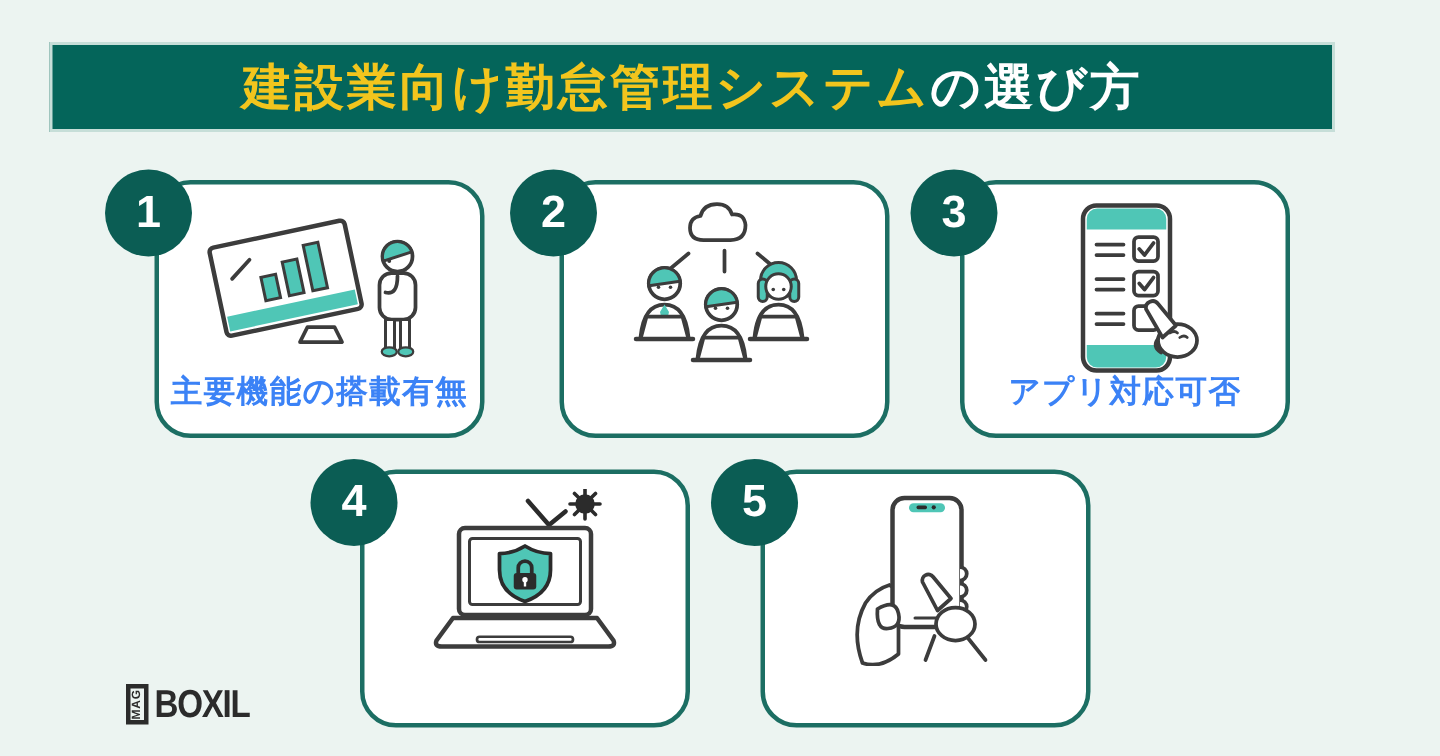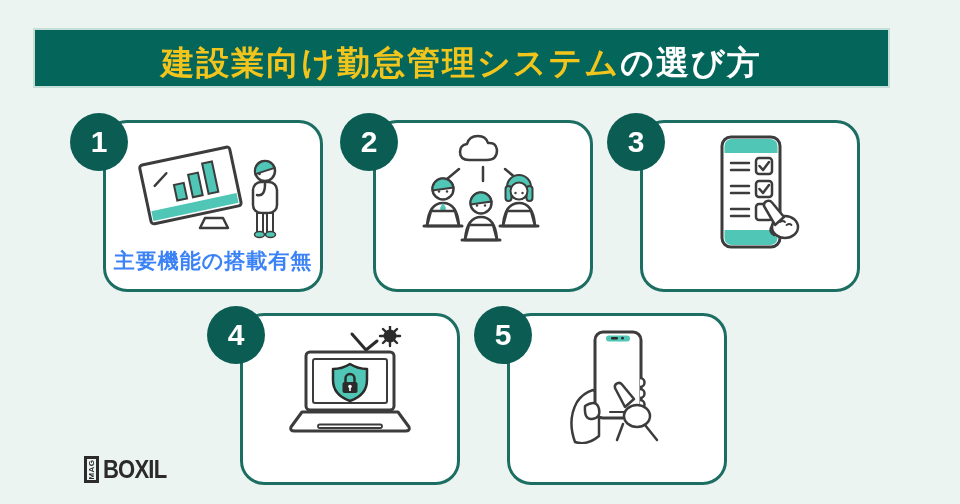--- a/index.html
+++ b/index.html
@@ -5,21 +5,21 @@
   * { box-sizing: border-box; }
   body { margin: 0; font-family: "Liberation Sans", "DejaVu Sans", sans-serif; }
   .canvas {
     position: relative; width: 960px; height: 504px;
     background: #ecf4f1; overflow: hidden;
   }
   
   .banner {
     position: absolute; left: 33px; top: 28px; width: 857px; height: 60px;
     background: #04655a; border: 2px solid #c6ded8;
-    display: flex; align-items: flex-end; justify-content: center;
+    display: flex; align-items: center; justify-content: center;
   }
   .banner h1 {
     margin: 0; font-size: 33px; font-weight: 800; letter-spacing: 2px;
     white-space: nowrap;
   }
   .t-hl { color: #f2c51d; }
   .t-sfx { color: #ffffff; }
   
   .card {
     position: absolute; width: 220px; height: 172px;
@@ -162,20 +162,21 @@
         <rect x="96" y="71" width="16" height="16" rx="3" fill="#fff" stroke="#3c3c3c" stroke-width="2.5"></rect>
 
         <g fill="#fff" stroke="#3c3c3c" stroke-width="2.5" stroke-linejoin="round">
           <ellipse cx="125" cy="94" rx="13" ry="11"></ellipse>
           <path d="M104 73 a4.5 4.5 0 0 1 8 -3.5 L124 84 L115 92 Z"></path>
           <path d="M112 93 q-4 5 2 9" fill="none" stroke-linecap="round"></path>
         </g>
         <path d="M120 89 q3 -2 5 0 M126.5 92 q3 -2 5 0" stroke="#3c3c3c" stroke-width="1.8" fill="none" stroke-linecap="round"></path>
       </svg>
     </div>
+    <div class="card-label">アプリ対応可否</div>
   </div>
 
   <div class="card card-4">
     <div class="badge">
         <span>4</span>
       </div>
     <div class="illo">
       <svg width="180" height="118" viewBox="0 0 180 118">
         <path d="M92 8 L106 24 L117 15" stroke="#2b2b2b" stroke-width="3" fill="none" stroke-linecap="round" stroke-linejoin="round"></path>
         <g transform="translate(130,10)">

